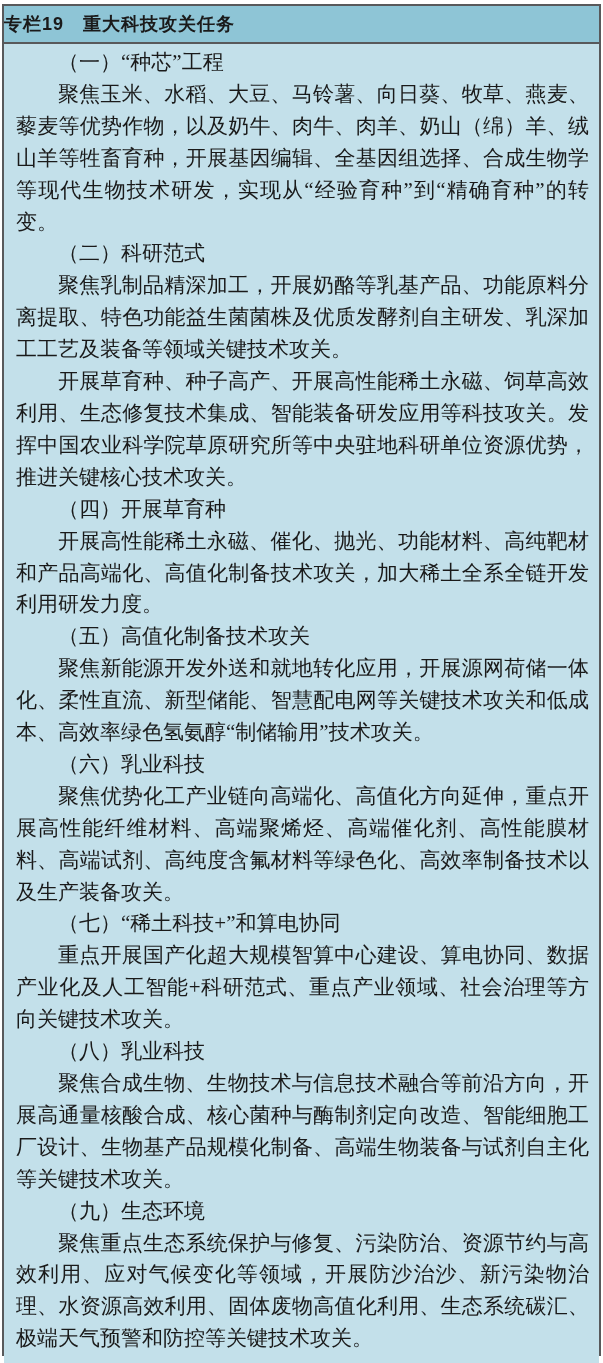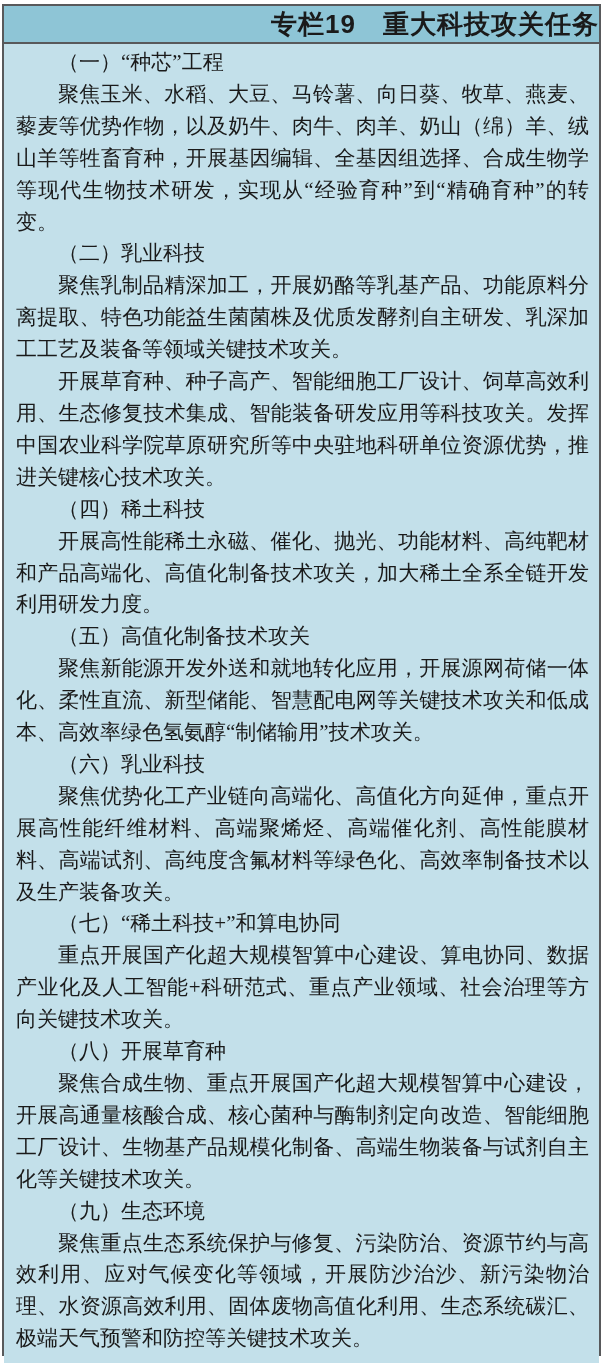--- a/index.html
+++ b/index.html
@@ -18,24 +18,24 @@
     border: 2px solid var(--border-color, #58595b);
     display: flex;
     flex-direction: column;
   }
   .panel-title {
     flex: 0 0 auto;
     background: var(--title-bg, #8ec5d6);
     border-bottom: 2px solid var(--border-color, #58595b);
     height: 36px;
     line-height: 36px;
-    text-align: right;
+    text-align: left;
     font-family: "Liberation Sans", "DejaVu Sans", sans-serif;
     font-weight: bold;
-    font-size: 26px;
+    font-size: 18px;
     color: var(--text-color, #1a1a1a);
     letter-spacing: 1px;
   }
   .panel-body {
     flex: 1 1 auto;
     background: var(--body-bg, #c3e0ea);
     padding: 3px 10px 8px 12px;
     font-family: "Liberation Serif", "DejaVu Serif", serif;
     color: var(--text-color, #1a1a1a);
   }
@@ -49,29 +49,29 @@
   }
 </style>
 </head>
 <body>
 
 <div class="panel">
   <div class="panel-title">专栏19　重大科技攻关任务</div>
   <div class="panel-body">
       <p class="section-heading">（一）“种芯”工程</p>
       <p class="section-para">聚焦玉米、水稻、大豆、马铃薯、向日葵、牧草、燕麦、藜麦等优势作物，以及奶牛、肉牛、肉羊、奶山（绵）羊、绒山羊等牲畜育种，开展基因编辑、全基因组选择、合成生物学等现代生物技术研发，实现从“经验育种”到“精确育种”的转变。</p>
-      <p class="section-heading">（二）乳业科技</p>
+      <p class="section-heading">（二）科研范式</p>
       <p class="section-para">聚焦乳制品精深加工，开展奶酪等乳基产品、功能原料分离提取、特色功能益生菌菌株及优质发酵剂自主研发、乳深加工工艺及装备等领域关键技术攻关。</p>
-      <p class="section-para">开展草育种、种子高产、智能细胞工厂设计、饲草高效利用、生态修复技术集成、智能装备研发应用等科技攻关。发挥中国农业科学院草原研究所等中央驻地科研单位资源优势，推进关键核心技术攻关。</p>
-      <p class="section-heading">（四）稀土科技</p>
+      <p class="section-para">开展草育种、种子高产、开展高性能稀土永磁、饲草高效利用、生态修复技术集成、智能装备研发应用等科技攻关。发挥中国农业科学院草原研究所等中央驻地科研单位资源优势，推进关键核心技术攻关。</p>
+      <p class="section-heading">（四）开展草育种</p>
       <p class="section-para">开展高性能稀土永磁、催化、抛光、功能材料、高纯靶材和产品高端化、高值化制备技术攻关，加大稀土全系全链开发利用研发力度。</p>
       <p class="section-heading">（五）高值化制备技术攻关</p>
       <p class="section-para">聚焦新能源开发外送和就地转化应用，开展源网荷储一体化、柔性直流、新型储能、智慧配电网等关键技术攻关和低成本、高效率绿色氢氨醇“制储输用”技术攻关。</p>
       <p class="section-heading">（六）乳业科技</p>
       <p class="section-para">聚焦优势化工产业链向高端化、高值化方向延伸，重点开展高性能纤维材料、高端聚烯烃、高端催化剂、高性能膜材料、高端试剂、高纯度含氟材料等绿色化、高效率制备技术以及生产装备攻关。</p>
       <p class="section-heading">（七）“稀土科技+”和算电协同</p>
       <p class="section-para">重点开展国产化超大规模智算中心建设、算电协同、数据产业化及人工智能+科研范式、重点产业领域、社会治理等方向关键技术攻关。</p>
-      <p class="section-heading">（八）开展草育种</p>
-      <p class="section-para">聚焦合成生物、重点开展国产化超大规模智算中心建设，开展高通量核酸合成、核心菌种与酶制剂定向改造、智能细胞工厂设计、生物基产品规模化制备、高端生物装备与试剂自主化等关键技术攻关。</p>
+      <p class="section-heading">（八）乳业科技</p>
+      <p class="section-para">聚焦合成生物、生物技术与信息技术融合等前沿方向，开展高通量核酸合成、核心菌种与酶制剂定向改造、智能细胞工厂设计、生物基产品规模化制备、高端生物装备与试剂自主化等关键技术攻关。</p>
       <p class="section-heading">（九）生态环境</p>
       <p class="section-para">聚焦重点生态系统保护与修复、污染防治、资源节约与高效利用、应对气候变化等领域，开展防沙治沙、新污染物治理、水资源高效利用、固体废物高值化利用、生态系统碳汇、极端天气预警和防控等关键技术攻关。</p>
     </div>
 </div>
 
 </body></html>

